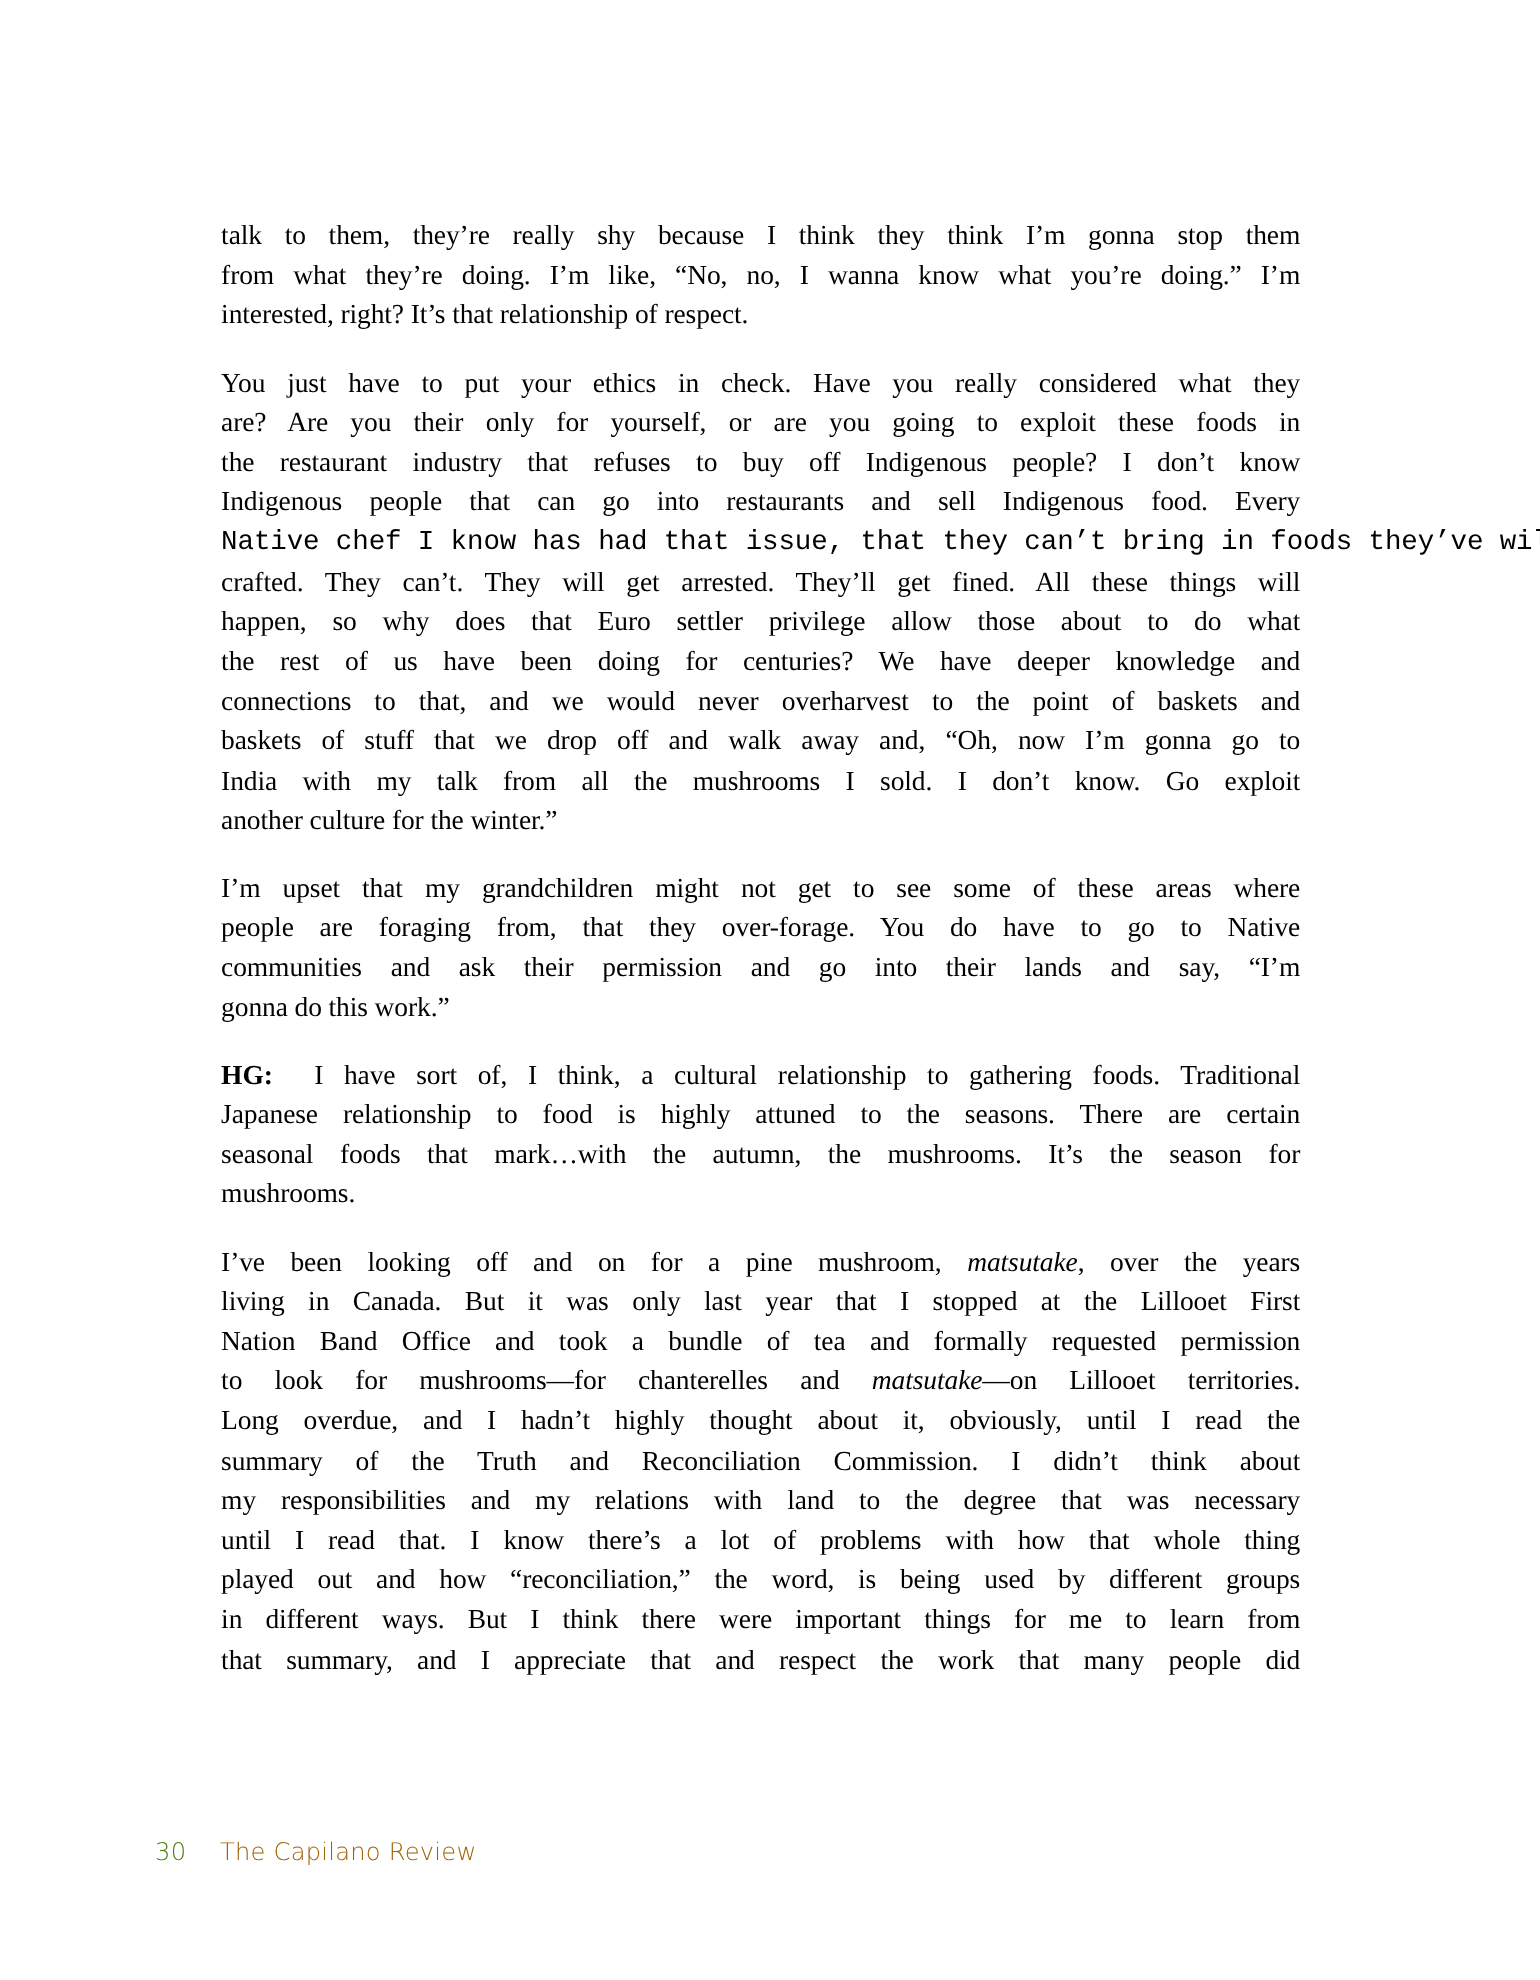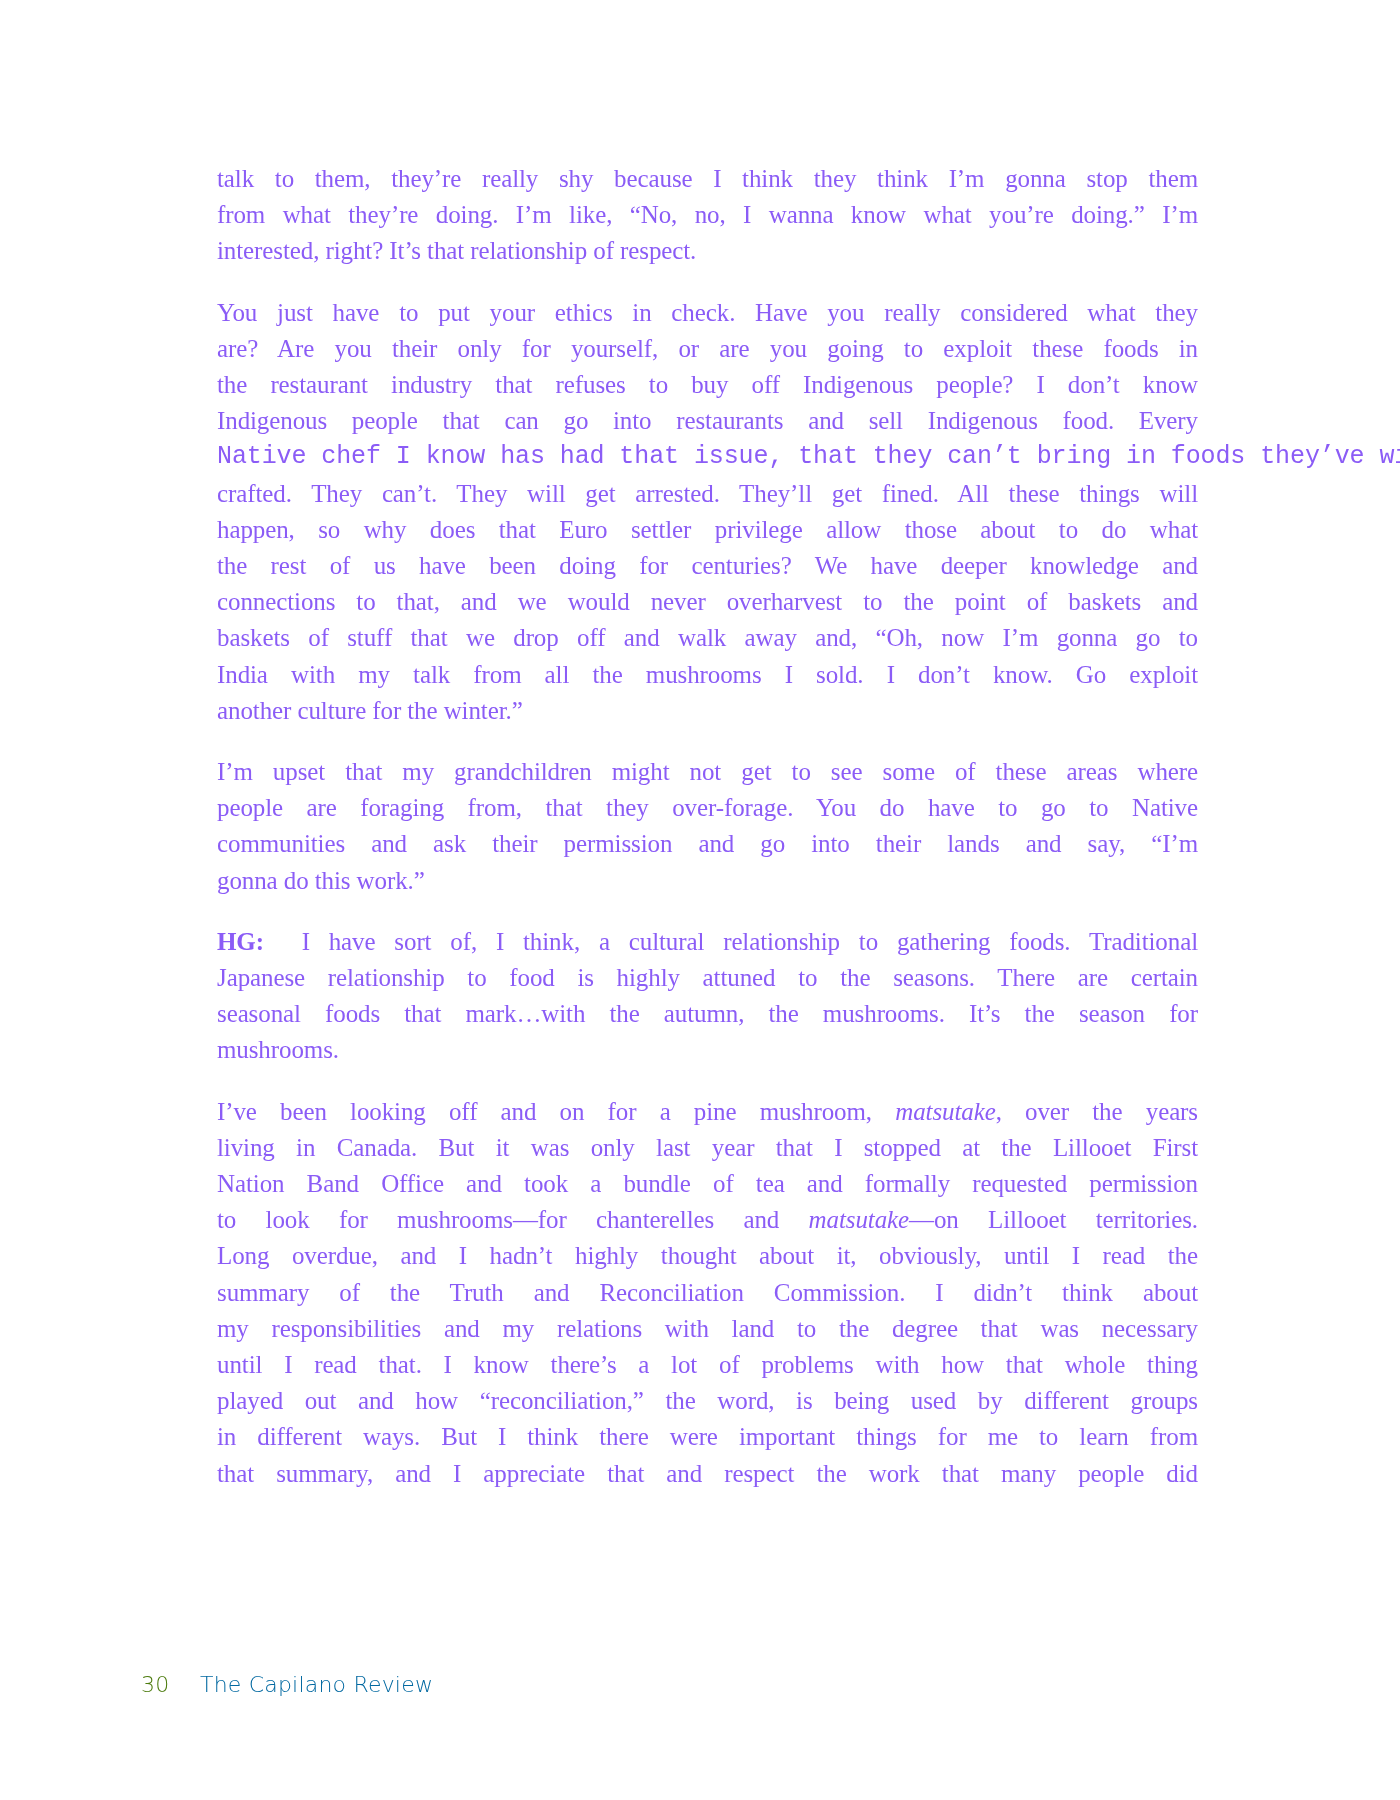--- a/index.html
+++ b/index.html
@@ -1,36 +1,37 @@
 <!DOCTYPE html>
 <html><head>
 <meta charset="utf-8">
 <style>
   html, body { margin: 0; padding: 0; background: #ffffff; }
   body { width: 1400px; height: 1800px; position: relative; overflow: hidden; }
   .page { position: absolute; left: 0; top: 0; width: 1400px; height: 1800px; background: #ffffff; }
   .column { position: absolute; left: 201px; width: 981px; top: 0; }
   .line {
-    position: absolute; left: 16px; width: 981px;
+    position: absolute; left: 0; width: 981px;
     font-family: "Liberation Serif", "DejaVu Serif", serif;
     font-size: 25px; line-height: 36px; height: 36px;
-    color: #8b5cf6; white-space: nowrap;
+    color: #000000; white-space: nowrap;
     text-align: justify; text-align-last: justify;
     letter-spacing: -0.1px;
+    margin-top: 36px;
   }
   .line.last { text-align: left; text-align-last: left; }
   .line .it { font-style: italic; }
   .line .sp { font-weight: bold; }
   .footer {
     position: absolute; top: 1672px; left: 141px;
     font-family: "DejaVu Sans", "Liberation Sans", sans-serif;
     font-size: 22px; font-weight: 300; letter-spacing: 0.2px;
   }
   .footer .num { color: #4d7c0f; display: inline-block; width: 59px; }
-  .footer .title { color: #0369a1; }
+  .footer .title { color: #a16207; }
 </style>
 </head>
 <body>
 
 <div class="page">
   <div class="column" id="column">
       <div>
         <div class="line" style="top: 161px;"><span>talk to them, they’re really shy because I think they think I’m gonna stop them</span></div>
         <div class="line" style="top: 197.2px;"><span>from what they’re doing. I’m like, “No, no, I wanna know what you’re doing.” I’m</span></div>
         <div class="line last" style="top: 233.4px;"><span>interested, right? It’s that relationship of respect.</span></div>

